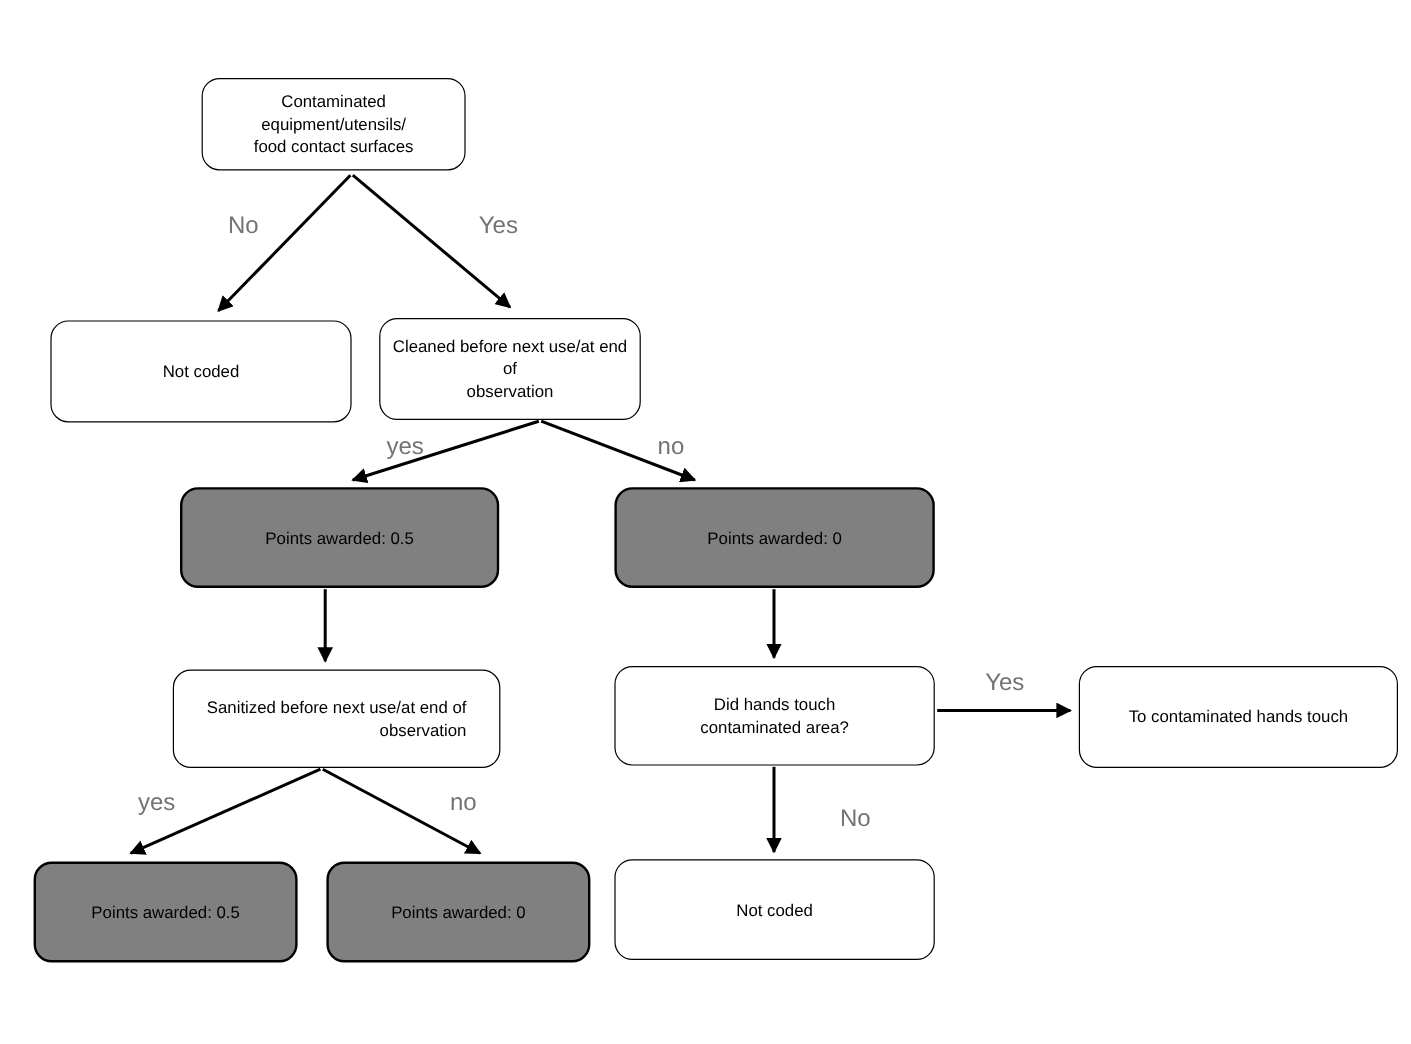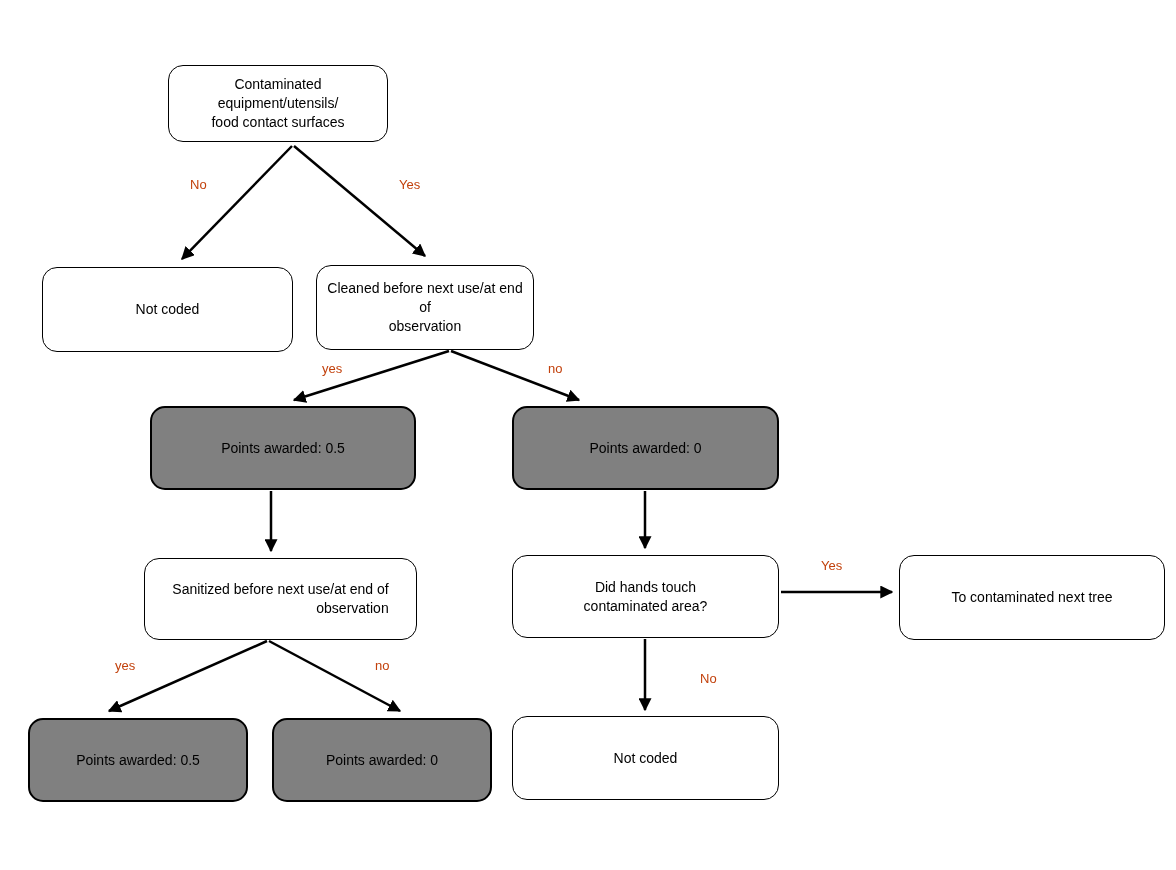--- a/index.html
+++ b/index.html
@@ -40,22 +40,22 @@
   }
   .node .lbl {
     white-space: pre-line;
   }
   .node.shaded {
     background: #808080;
     border-width: 2px;
   }
   .edge-label {
     position: absolute;
-    font-size: 13px;
-    color: #c2410c;
+    font-size: 20px;
+    color: #737373;
     white-space: nowrap;
     text-align: center;
   }
 
   
   .n-root        { left: 168px; top:  65px; width: 220px; height:  77px; }
   .n-notcoded1   { left:  42px; top: 267px; width: 251px; height:  85px; }
   .n-cleaned     { left: 316px; top: 265px; width: 218px; height:  85px; }
   .n-pts05a      { left: 150px; top: 406px; width: 266px; height:  84px; }
   .n-pts0a       { left: 512px; top: 406px; width: 267px; height:  84px; }
@@ -135,21 +135,21 @@
   <div class="node shaded n-pts0b">
     <span class="lbl">Points awarded: 0</span>
   </div>
 
   <div class="node n-hands">
     <span class="lbl">Did hands touch
 contaminated area?</span>
   </div>
 
   <div class="node n-handstree">
-    <span class="lbl">To contaminated next tree</span>
+    <span class="lbl">To contaminated hands touch</span>
   </div>
 
   <div class="node n-notcoded2">
     <span class="lbl">Not coded</span>
   </div>
 
   <span class="edge-label el-root-no">No</span>
   <span class="edge-label el-root-yes">Yes</span>
   <span class="edge-label el-cleaned-yes">yes</span>
   <span class="edge-label el-cleaned-no">no</span>

